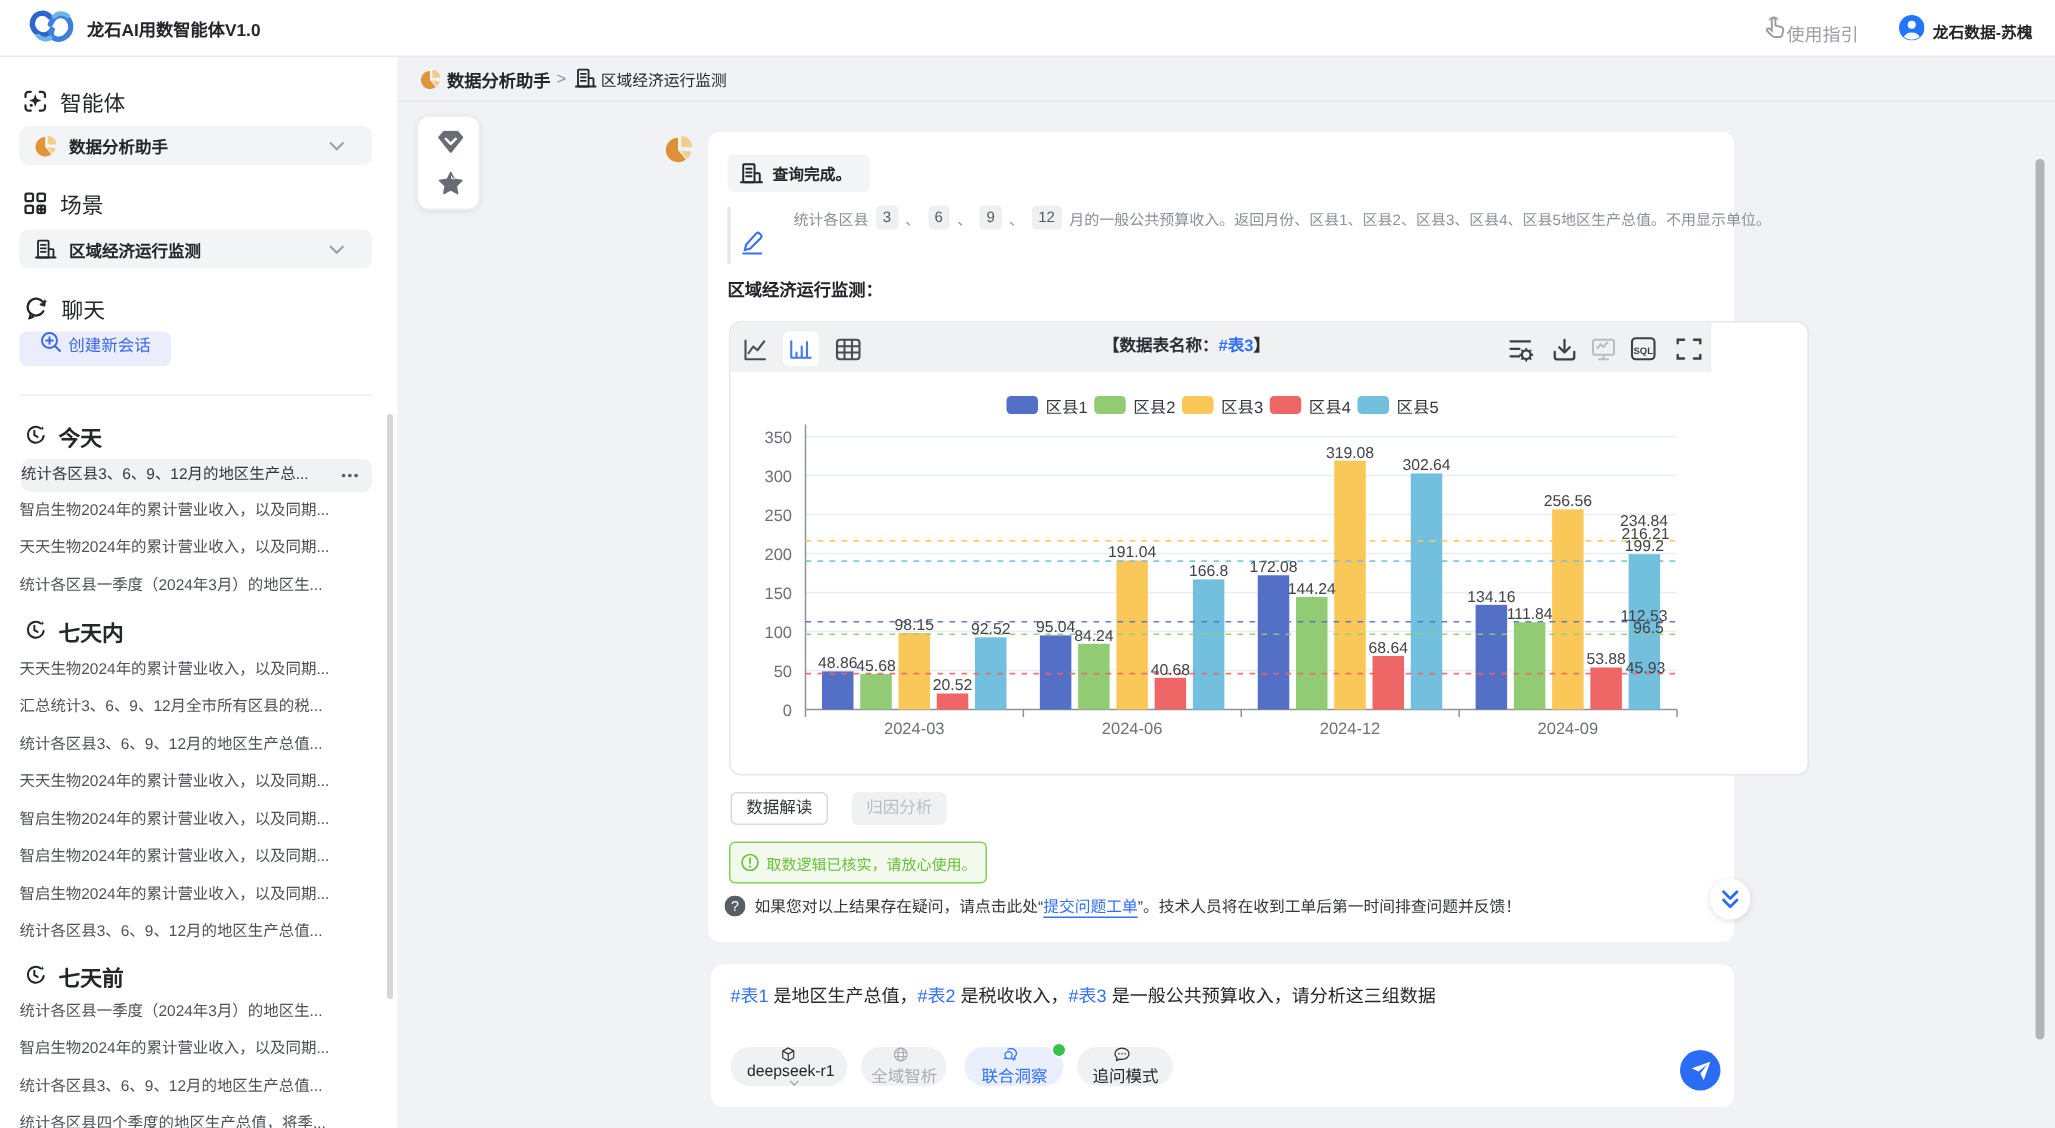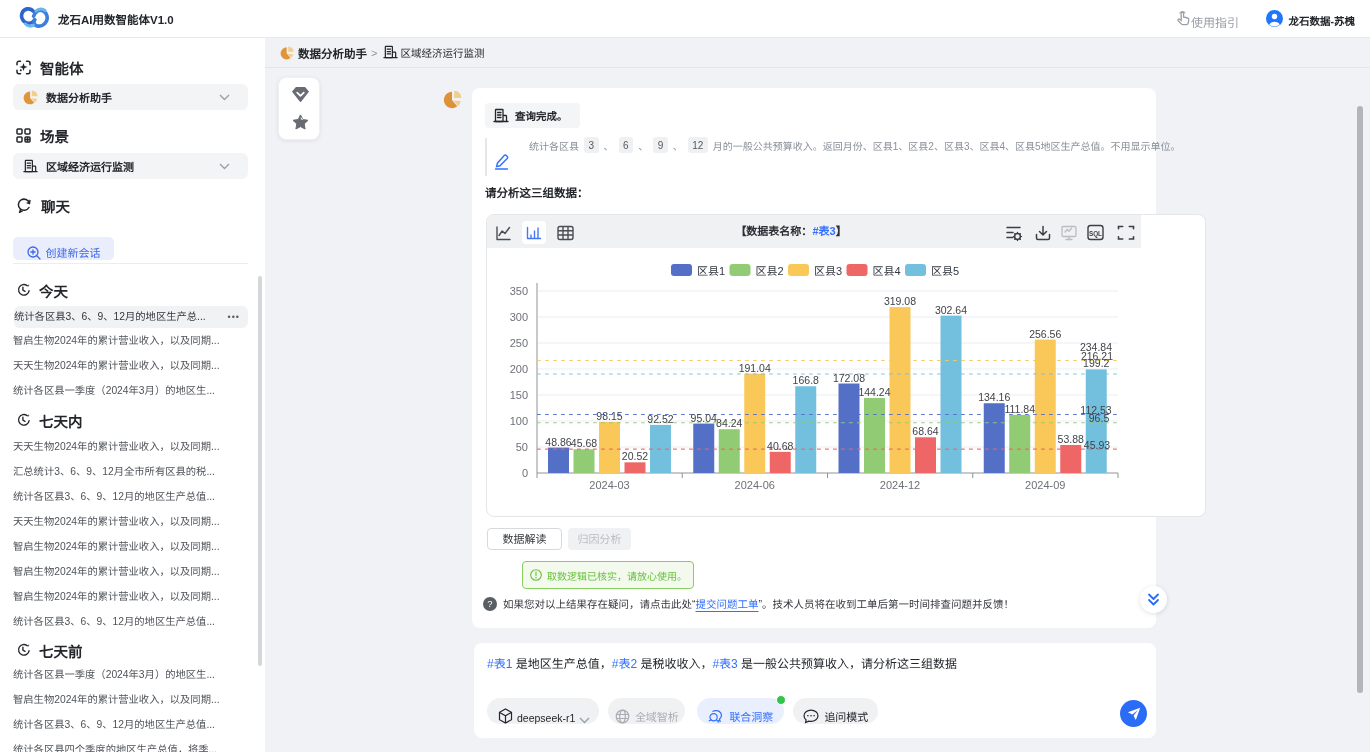--- a/index.html
+++ b/index.html
@@ -7,26 +7,26 @@
 html,body { width:1370px; height:752px; overflow:hidden; font-family:"Liberation Sans",sans-serif; background:#f1f2f5; }
 .abs { position:absolute; }
 #app { position:relative; width:1370px; height:752px; }
 
 #hdr { position:absolute; left:0; top:0; width:1370px; height:38px; background:#fff; border-bottom:1px solid #e7e8ea; z-index:5; }
 #hdr .title { position:absolute; left:58px; top:11px; font-size:11.5px; font-weight:bold; color:#23262b; }
 #hdr .guide { position:absolute; right:131px; top:13px; font-size:12px; color:#9a9ea6; }
 #hdr .uname { position:absolute; right:15px; top:13px; font-size:10.5px; color:#23262b; font-weight:bold; }
 
 #side { position:absolute; left:0; top:38px; width:265px; height:714px; background:#fff; }
-.sec-h { position:absolute; left:16px; height:16px; font-size:14.5px; font-weight:bold; color:#23262b; display:flex; align-items:center; }
+.sec-h { position:absolute; left:16px; height:16px; font-size:14.5px; font-weight:normal; color:#23262b; display:flex; align-items:center; }
 .sec-h svg { margin-right:9px; }
 .drop { position:absolute; left:13px; width:235px; height:26px; background:#f3f4f6; border-radius:6px; display:flex; align-items:center; padding:0 10px; font-size:11px; font-weight:bold; color:#23262b; }
 .drop svg { margin-right:8px; }
 .drop .chev { position:absolute; right:10px; top:10px; }
-.newchat { position:absolute; left:13px; top:183px; width:101px; height:23px; background:#e9edfc; border-radius:5px; color:#3e68e9; font-size:11px; display:flex; align-items:flex-end; justify-content:center;margin-top:16px; }
+.newchat { position:absolute; left:13px; top:183px; width:101px; height:23px; background:#e9edfc; border-radius:5px; color:#3e68e9; font-size:11px; display:flex; align-items:flex-start; justify-content:center; }
 .newchat svg { margin-right:5px; }
 .sdiv { position:absolute; left:13px; top:225px; width:235px; height:1px; background:#ebedf0; }
 .hist { position:absolute; left:0; top:244px; width:265px; height:470px; }
 .h-group { position:absolute; left:16px; display:flex; align-items:center; height:16px; font-size:14.5px; font-weight:bold; color:#23262b; }
 .h-group svg { margin-right:9px; }
 .h-item { position:absolute; left:13px; width:245px; height:25px; line-height:25px; font-size:10.3px; color:#4e5258; white-space:nowrap; overflow:hidden; }
 .h-item.sel { background:#f1f2f4; border-radius:6px; height:22px; line-height:22px; color:#33363b; width:234px; left:14px; }
 .h-item .dots { position:absolute; right:8px; top:0; color:#5b5e64; font-size:9px; letter-spacing:1px; }
 #sidebar-thumb { position:absolute; left:258px; top:238px; width:4px; height:390px; background:#d4d6d9; border-radius:2px; }
 
@@ -47,35 +47,35 @@
 .pencil { position:absolute; left:22px; top:66px; }
 .info-h { position:absolute; left:13px; top:96px; font-size:11.5px; font-weight:bold; color:#23262b; }
 
 #chart { position:absolute; left:14px; top:126px; width:720px; height:303px; border:1px solid #e4e6e9; border-radius:8px; background:#fff; overflow:hidden; }
 #chart .chead { position:absolute; left:0; top:0; width:654px; height:33px; background:#eff1f3; }
 #chart .ctitle { position:absolute; left:0; top:0; width:608px; height:33px; text-align:center; line-height:33px; font-size:11px; color:#2b2e33; font-weight:bold; }
 #chart .ctitle .blue { color:#3370ff; }
 #chart .csvg { position:absolute; left:0; top:0; }
 .selbox { position:absolute; left:35px; top:6px; width:24px; height:23px; background:#fff; border-radius:4px; }
 
-.btn1 { position:absolute; left:15px; top:440px; width:75px; height:22px; border:1px solid #d6d9dd; border-radius:4px; background:#fff; font-size:11px; color:#33363b; text-align:center; line-height:20px; }
+.btn1 { position:absolute; left:15px; top:440px; width:65px; height:22px; border:1px solid #d6d9dd; border-radius:4px; background:#fff; font-size:11px; color:#33363b; text-align:center; line-height:20px; }
 .btn2 { position:absolute; left:96px; top:440px; width:63px; height:22px; border-radius:4px; background:#f0f1f3; font-size:11px; color:#b9bdc3; text-align:center; line-height:22px; }
-.alert { position:absolute; left:14px; top:473px; width:172px; height:28px; border:1px solid #86cf5e; background:#f3faed; border-radius:4px; display:flex; align-items:center; padding:0 7px; font-size:10px; color:#67c23a; white-space:nowrap;margin-left:36px; }
+.alert { position:absolute; left:14px; top:473px; width:172px; height:28px; border:1px solid #86cf5e; background:#f3faed; border-radius:4px; display:flex; align-items:center; padding:0 7px; font-size:10px; color:#67c23a; white-space:nowrap; }
 .alert svg { margin-right:5px; flex:none; }
 .help { position:absolute; left:11px; top:508px; width:664px; font-size:10.5px; color:#33363b; display:flex; align-items:flex-start; white-space:nowrap; }
 .help svg { margin:1px 6px 0 0; flex:none; }
 .help a { color:#3370ff; text-decoration:underline; text-underline-offset:3px; }
 
 #dchev { position:absolute; left:875px; top:548px; width:27px; height:27px; border-radius:50%; background:#fff; box-shadow:0 1px 5px rgba(0,0,0,.12); display:flex; align-items:center; justify-content:center; }
 
 #input { position:absolute; left:209px; top:605px; width:682px; height:95px; background:#fff; border-radius:8px; }
 #input .itext { position:absolute; left:13px; top:11px; font-size:12px; color:#23262b; }
 #input .itext .blue { color:#3370ff; }
 .chiprow { position:absolute; left:13px; top:55px; height:26px; display:flex; }
-.fchip { height:26px; border-radius:13px; background:#f0f1f3; display:flex; align-items:flex-end; padding:0 10px; font-size:11px; color:#23262b; margin-right:9px; position:relative; }
+.fchip { height:26px; border-radius:13px; background:#f0f1f3; display:flex; align-items:center; padding:0 10px; font-size:11px; color:#23262b; margin-right:9px; position:relative;flex-direction:column; }
 .fchip svg { margin-right:5px; }
 .fchip.dis { color:#a9adb3; padding:0 6.5px; }
 .fchip.blue { background:#e9effd; color:#3370ff; margin-left:3px; padding:0 11px; }
 .fchip .gdot { position:absolute; right:-2px; top:-3px; width:10px; height:10px; border-radius:50%; background:#35c24d; border:1.5px solid #fff; }
 #send { position:absolute; left:646px; top:57px; width:27px; height:27px; border-radius:50%; background:#2b6cf6; display:flex; align-items:center; justify-content:center; }
 #main-thumb { position:absolute; left:1092px; top:68px; width:6px; height:587px; background:#b3b5b9; border-radius:3px; z-index:9; }
 </style>
 </head>
 <body>
 <div id="app">
@@ -240,21 +240,21 @@
         <path d="M10 7.5 h2.8 a0.7 0.7 0 0 1 .7 .7 v5.3"></path>
         <path d="M1 13.5 h14" stroke-linecap="round"></path>
       </svg>
       查询完成。
     </div>
     <div class="qtext">统计各区县<span class="chip">3</span>、<span class="chip">6</span>、<span class="chip">9</span>、<span class="chip">12</span>月的一般公共预算收入。返回月份、区县1、区县2、区县3、区县4、区县5地区生产总值。不用显示单位。</div>
     <svg class="pencil" width="15" height="16" viewBox="0 0 15 16" fill="none" stroke="#3370ff" stroke-width="1.4">
       <path d="M10.2 1.6 a1.5 1.5 0 0 1 2.1 0 l0.9 0.9 a1.5 1.5 0 0 1 0 2.1 L6 11.8 L2.6 12.6 L3.4 9.2 Z"></path>
       <path d="M1.5 15 h12" stroke-linecap="round"></path>
     </svg>
-    <div class="info-h">请分析这三组数据：</div>
+    <div class="info-h">区域经济运行监测：</div>
     <div id="chart">
       <div class="chead"></div>
       <div class="ctitle">【数据表名称：<span class="blue">#表3</span>】</div>
       <div class="selbox"></div>
       <svg class="csvg" width="656" height="36" viewBox="0 0 656 36">
   <g fill="none" stroke="#4a4d52" stroke-width="1.4" stroke-linecap="round" stroke-linejoin="round">
     <path d="M10 12 v12.5 h13"></path>
     <path d="M12 20.5 l3.2-4.5 2.8 2.5 4.5-6"></path>
   </g>
   <g fill="none" stroke="#4579f3" stroke-width="1.4" stroke-linecap="round">

